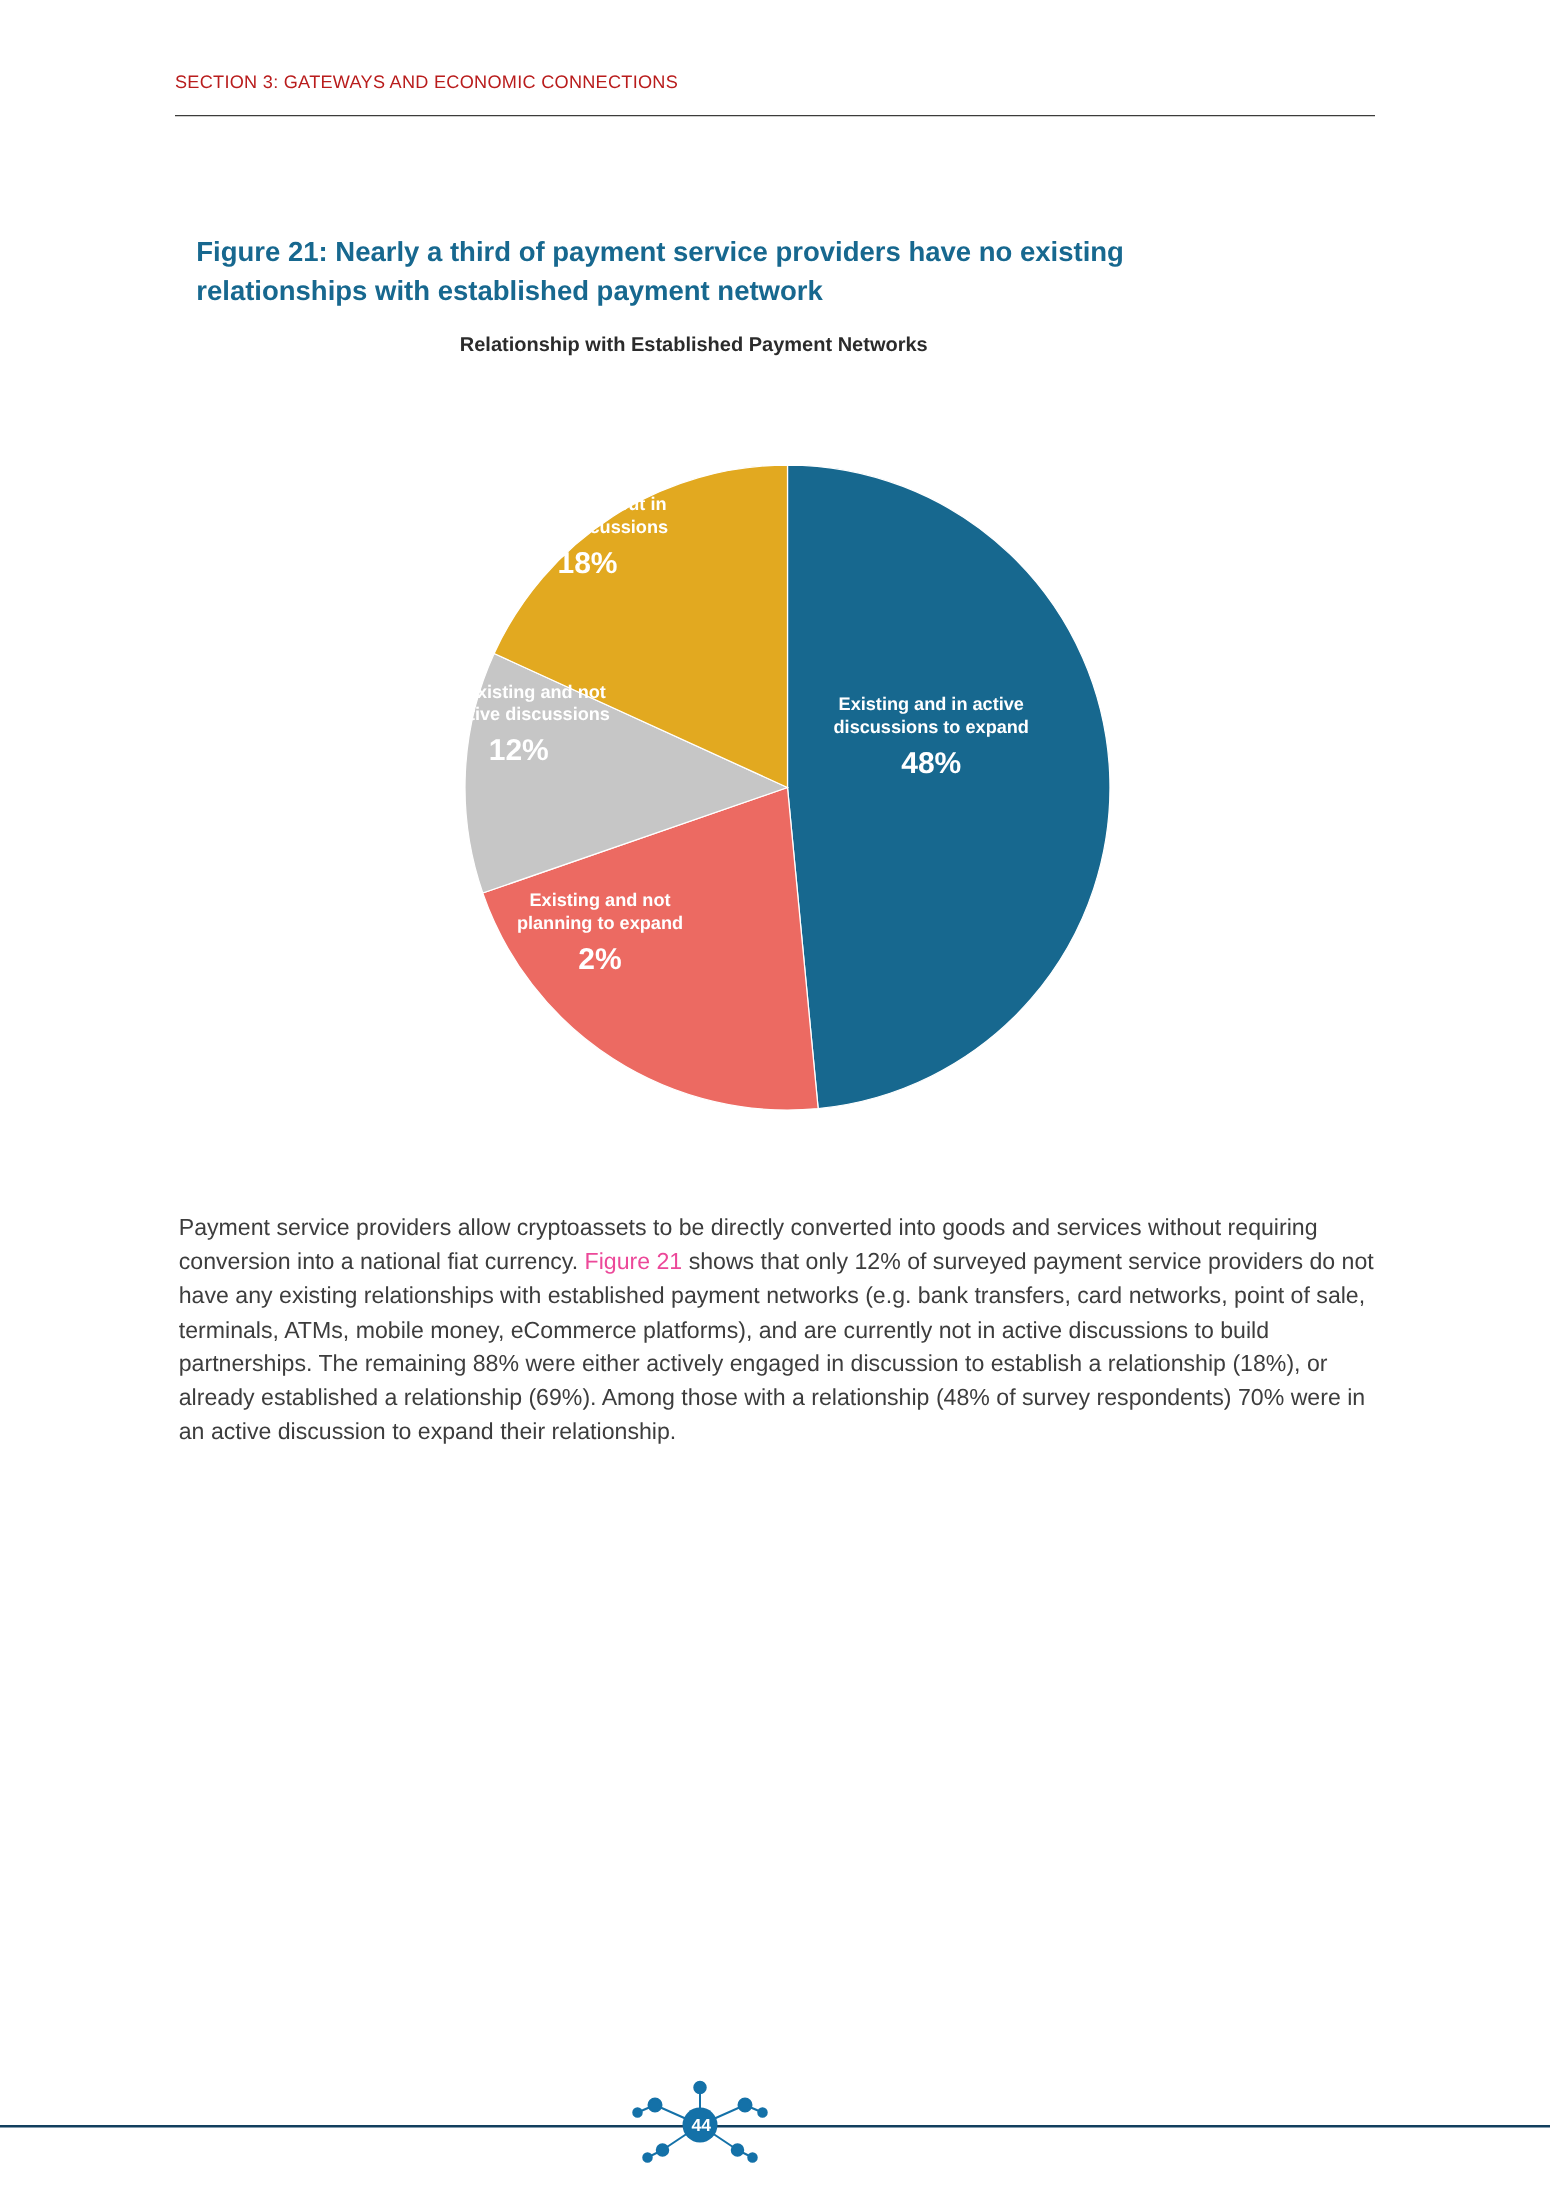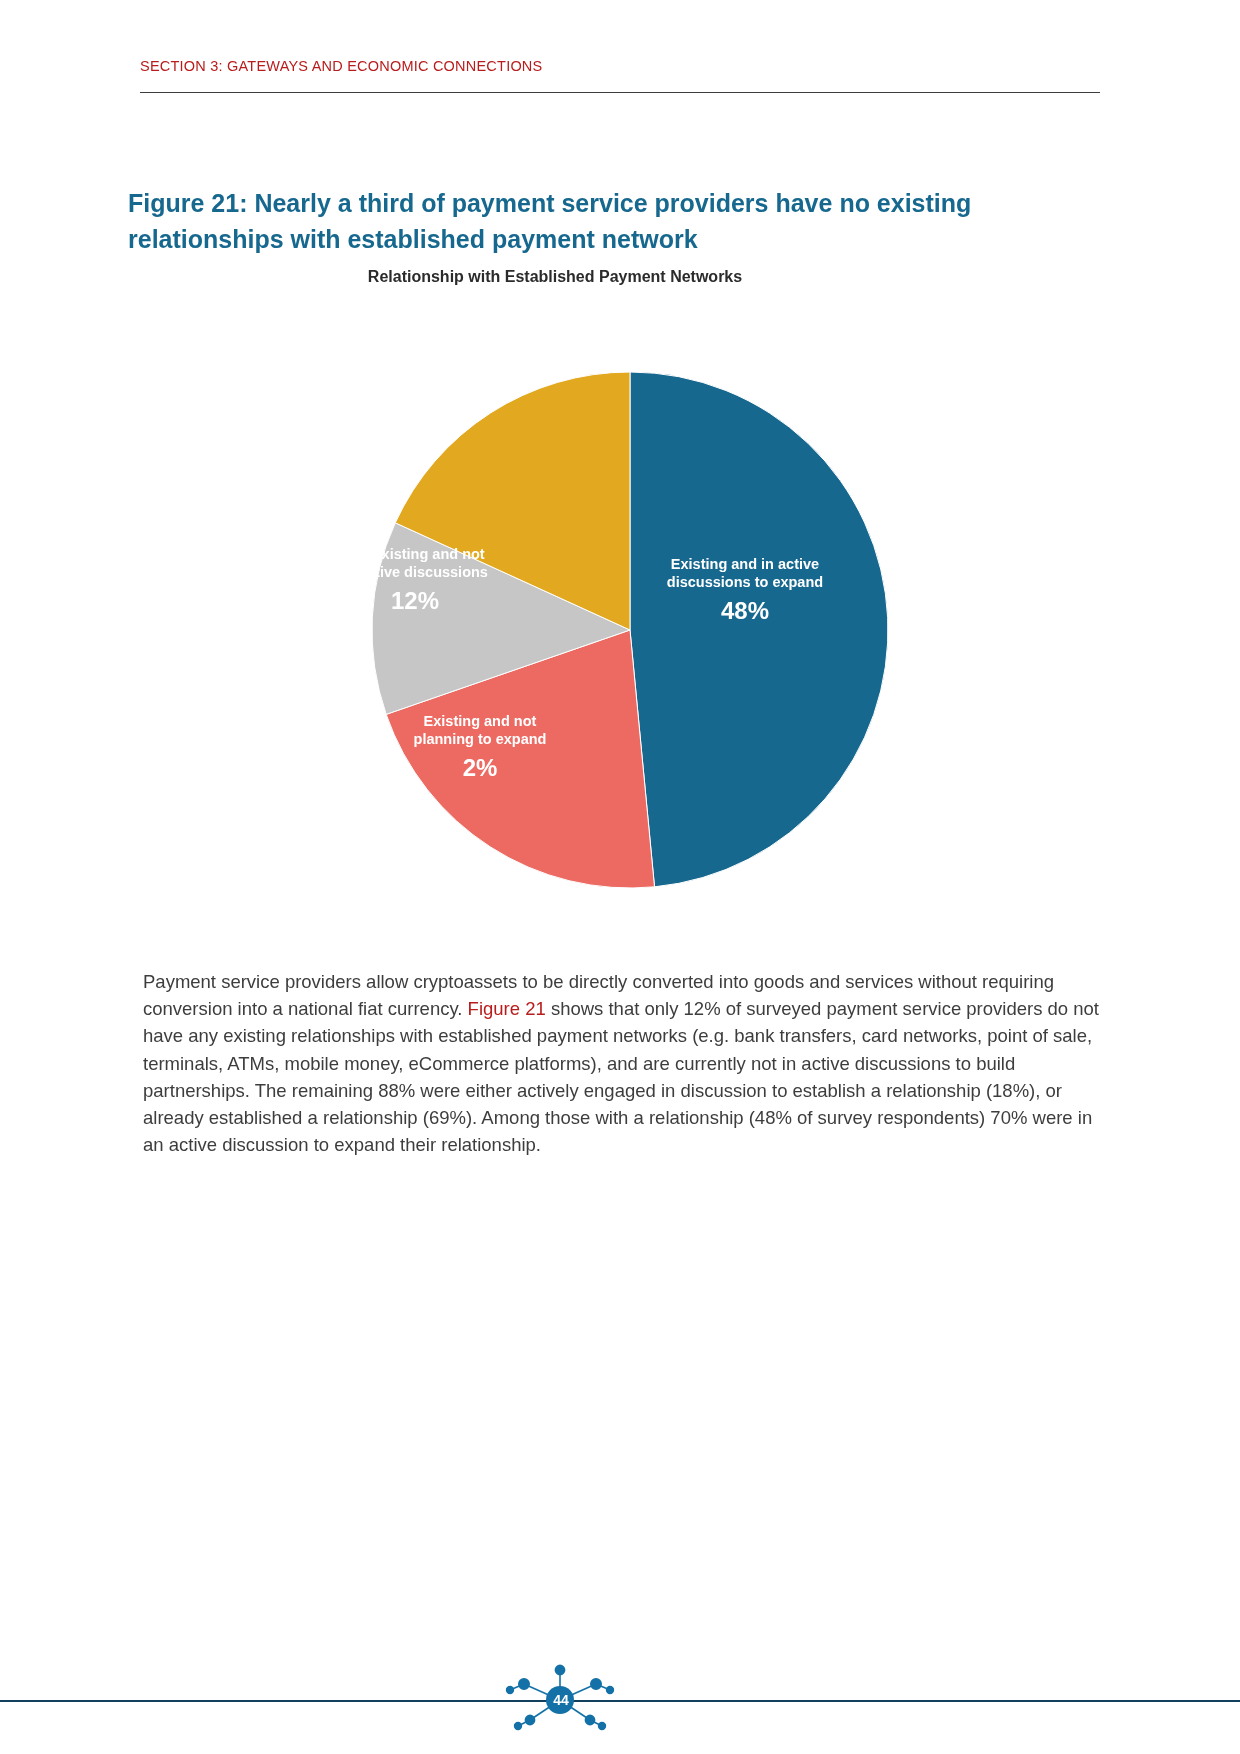--- a/index.html
+++ b/index.html
@@ -35,24 +35,24 @@
     left: 140px;
     top: 92px;
     width: 960px;
     height: 1px;
     background: #3c3c3b;
   }
 
   
   .figure-title {
     position: absolute;
-    left: 128px;
+    left: 157px;
     top: 186px;
     width: 880px;
-    font-size: 25px;
+    font-size: 22px;
     font-weight: bold;
     line-height: 1.42;
     color: #17688f;
   }
 
   
   .chart-block {
     position: absolute;
     left: 140px;
     top: 268px;
@@ -116,21 +116,21 @@
   .body-text {
     position: absolute;
     left: 143px;
     top: 968px;
     width: 962px;
     font-size: 18.5px;
     line-height: 1.47;
     color: #3d3d3d;
   }
   .body-text .figref {
-    color: #b91c1c;
+    color: #ec4899;
   }
 
   
   .footer-rule {
     position: absolute;
     left: 0;
     top: 1700px;
     width: 1240px;
     height: 1.5px;
     background: #123f5e;
@@ -189,20 +189,25 @@
   </div>
   <div class="slice-label lab-1">
     <span class="lab-txt">Existing and not
 planning to expand</span>
     <span class="lab-val">2%</span>
   </div>
   <div class="slice-label lab-2">
     <span class="lab-txt">Not existing and not
 in active discussions</span>
     <span class="lab-val">12%</span>
+  </div>
+  <div class="slice-label lab-3">
+    <span class="lab-txt">Not existing but in
+active discussions</span>
+    <span class="lab-val">18%</span>
   </div>
 </div>
 
 <div class="body-text">
   <span>Payment service providers allow cryptoassets to be directly converted into goods and services without requiring conversion into a national fiat currency. </span><span class="figref">Figure 21</span><span> shows that only 12% of surveyed payment service providers do not have any existing relationships with established payment networks (e.g. bank transfers, card networks, point of sale, terminals, ATMs, mobile money, eCommerce platforms), and are currently not in active discussions to build partnerships. The remaining 88% were either actively engaged in discussion to establish a relationship (18%), or already established a relationship (69%). Among those with a relationship (48% of survey respondents) 70% were in an active discussion to expand their relationship.</span>
 </div>
 
 <div class="footer-rule"></div>
 <div class="footer-mark">
   <svg width="126" height="92" viewBox="0 0 126 92">

